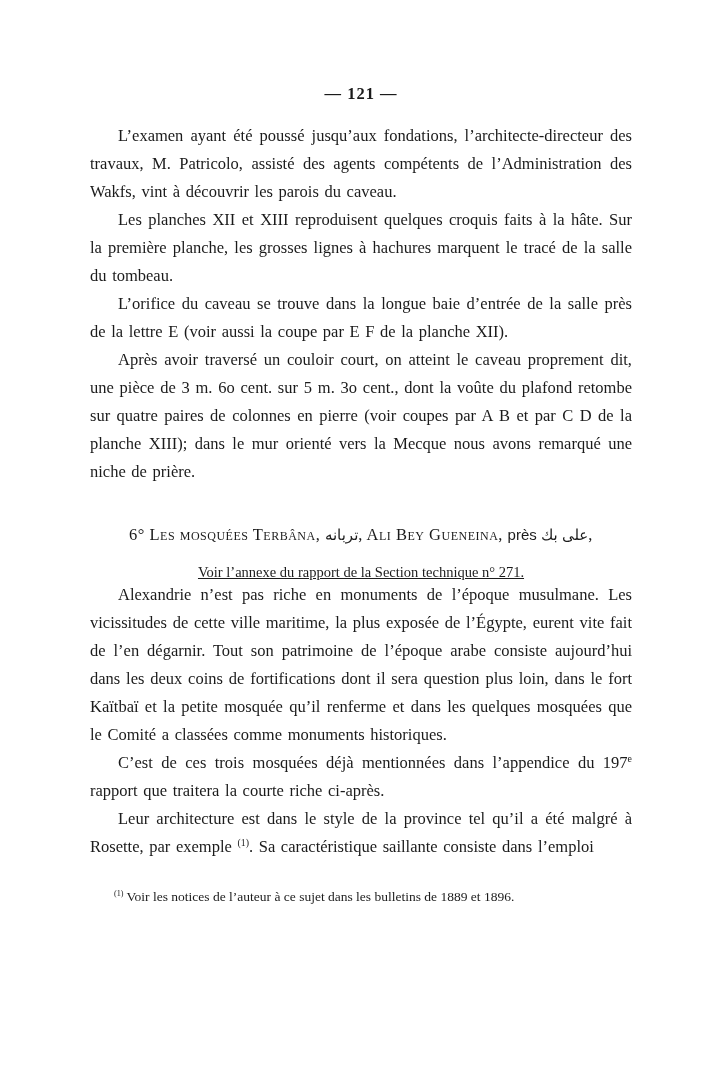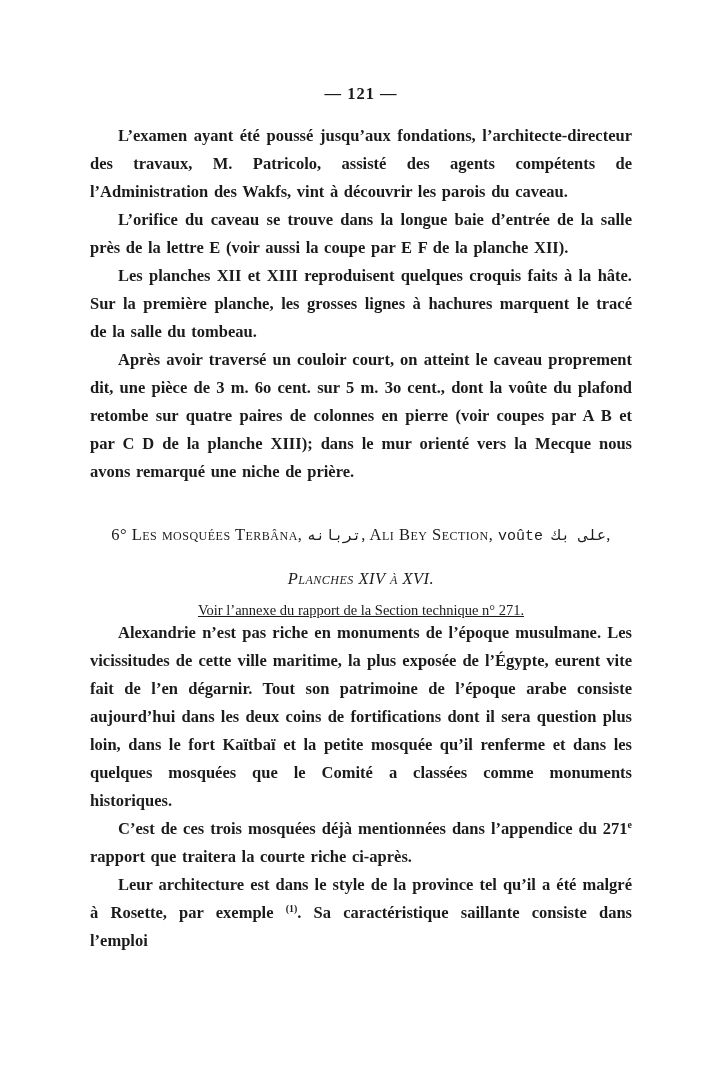--- a/index.html
+++ b/index.html
@@ -23,33 +23,32 @@
     margin:0 0 18px 0;
   }
 
   p.body-par {
     margin:0;
     font-size:16.5px;
     line-height:28px;
     text-align:justify;
     text-indent:28px;
     word-spacing:1.5px;
-    font-weight:bold;
   }
 
   .section-heading {
     margin-top:32px;
     text-align:center;
     font-size:16.5px;
     line-height:33px;
   }
   .sc { font-variant:small-caps; letter-spacing:0.5px; }
 
   .arabic {
-    font-family:Liberation Mono, monospace;
+    font-family:Liberation Sans, sans-serif;
     font-size:15px;
   }
 
   .plate-heading {
     margin-top:16px;
     text-align:center;
     font-style:italic;
     font-variant:small-caps;
     font-size:16.5px;
     letter-spacing:0.5px;
@@ -79,32 +78,32 @@
   }
 </style>
 </head>
 <body>
 
 <div class="page">
 
   <div class="page-number">— 121 —</div>
 
   <p class="body-par">L’examen ayant été poussé jusqu’aux fondations, l’architecte-directeur des travaux, M. Patricolo, assisté des agents compétents de l’Administration des Wakfs, vint à découvrir les parois du caveau.</p>
+  <p class="body-par">Les planches XII et XIII reproduisent quelques croquis faits à la hâte. Sur la première planche, les grosses lignes à hachures marquent le tracé de la salle du tombeau.</p>
   <p class="body-par">L’orifice du caveau se trouve dans la longue baie d’entrée de la salle près de la lettre E (voir aussi la coupe par E F de la planche XII).</p>
-  <p class="body-par">Les planches XII et XIII reproduisent quelques croquis faits à la hâte. Sur la première planche, les grosses lignes à hachures marquent le tracé de la salle du tombeau.</p>
   <p class="body-par">Après avoir traversé un couloir court, on atteint le caveau proprement dit, une pièce de 3 m. 6o cent. sur 5 m. 3o cent., dont la voûte du plafond retombe sur quatre paires de colonnes en pierre (voir coupes par A B et par C D de la planche XIII); dans le mur orienté vers la Mecque nous avons remarqué une niche de prière.</p>
 
   <div class="section-heading">
-    <div class="heading-line"><span class="sc">6° Les mosquées Terbâna, </span><bdi class="arabic">تربانه</bdi><span class="sc">, Ali Bey Section, </span><bdi class="arabic">على بك voûte</bdi><span class="sc">,</span></div>
+    <div class="heading-line"><span class="sc">6° Les mosquées Terbâna, </span><bdi class="arabic">تربانه</bdi><span class="sc">, Ali Bey Gueneina, </span><bdi class="arabic">على بك près</bdi><span class="sc">,</span></div>
   </div>
 
-  <div class="plate-heading">Planches XIV à XVI.</div>
 
   <div class="annex-note">Voir l’annexe du rapport de la Section technique n° 271.</div>
 
   <p class="body-par after-heading">Alexandrie n’est pas riche en monuments de l’époque musulmane. Les vicissitudes de cette ville maritime, la plus exposée de l’Égypte, eurent vite fait de l’en dégarnir. Tout son patrimoine de l’époque arabe consiste aujourd’hui dans les deux coins de fortifications dont il sera question plus loin, dans le fort Kaïtbaï et la petite mosquée qu’il renferme et dans les quelques mosquées que le Comité a classées comme monuments historiques.</p>
 
-  <p class="body-par"><span>C’est de ces trois mosquées déjà mentionnées dans l’appendice du 271</span><sup>e</sup><span> rapport que traitera la courte riche ci-après.</span></p>
+  <p class="body-par"><span>C’est de ces trois mosquées déjà mentionnées dans l’appendice du 197</span><sup>e</sup><span> rapport que traitera la courte riche ci-après.</span></p>
 
   <p class="body-par"><span>Leur architecture est dans le style de la province tel qu’il a été malgré à Rosette, par exemple </span><sup>(1)</sup><span>. Sa caractéristique saillante consiste dans l’emploi</span></p>
 
+  <div class="footnote"><sup>(1)</sup><span> Voir les notices de l’auteur à ce sujet dans les bulletins de 1889 et 1896.</span></div>
 
 </div>
 
 </body></html>

